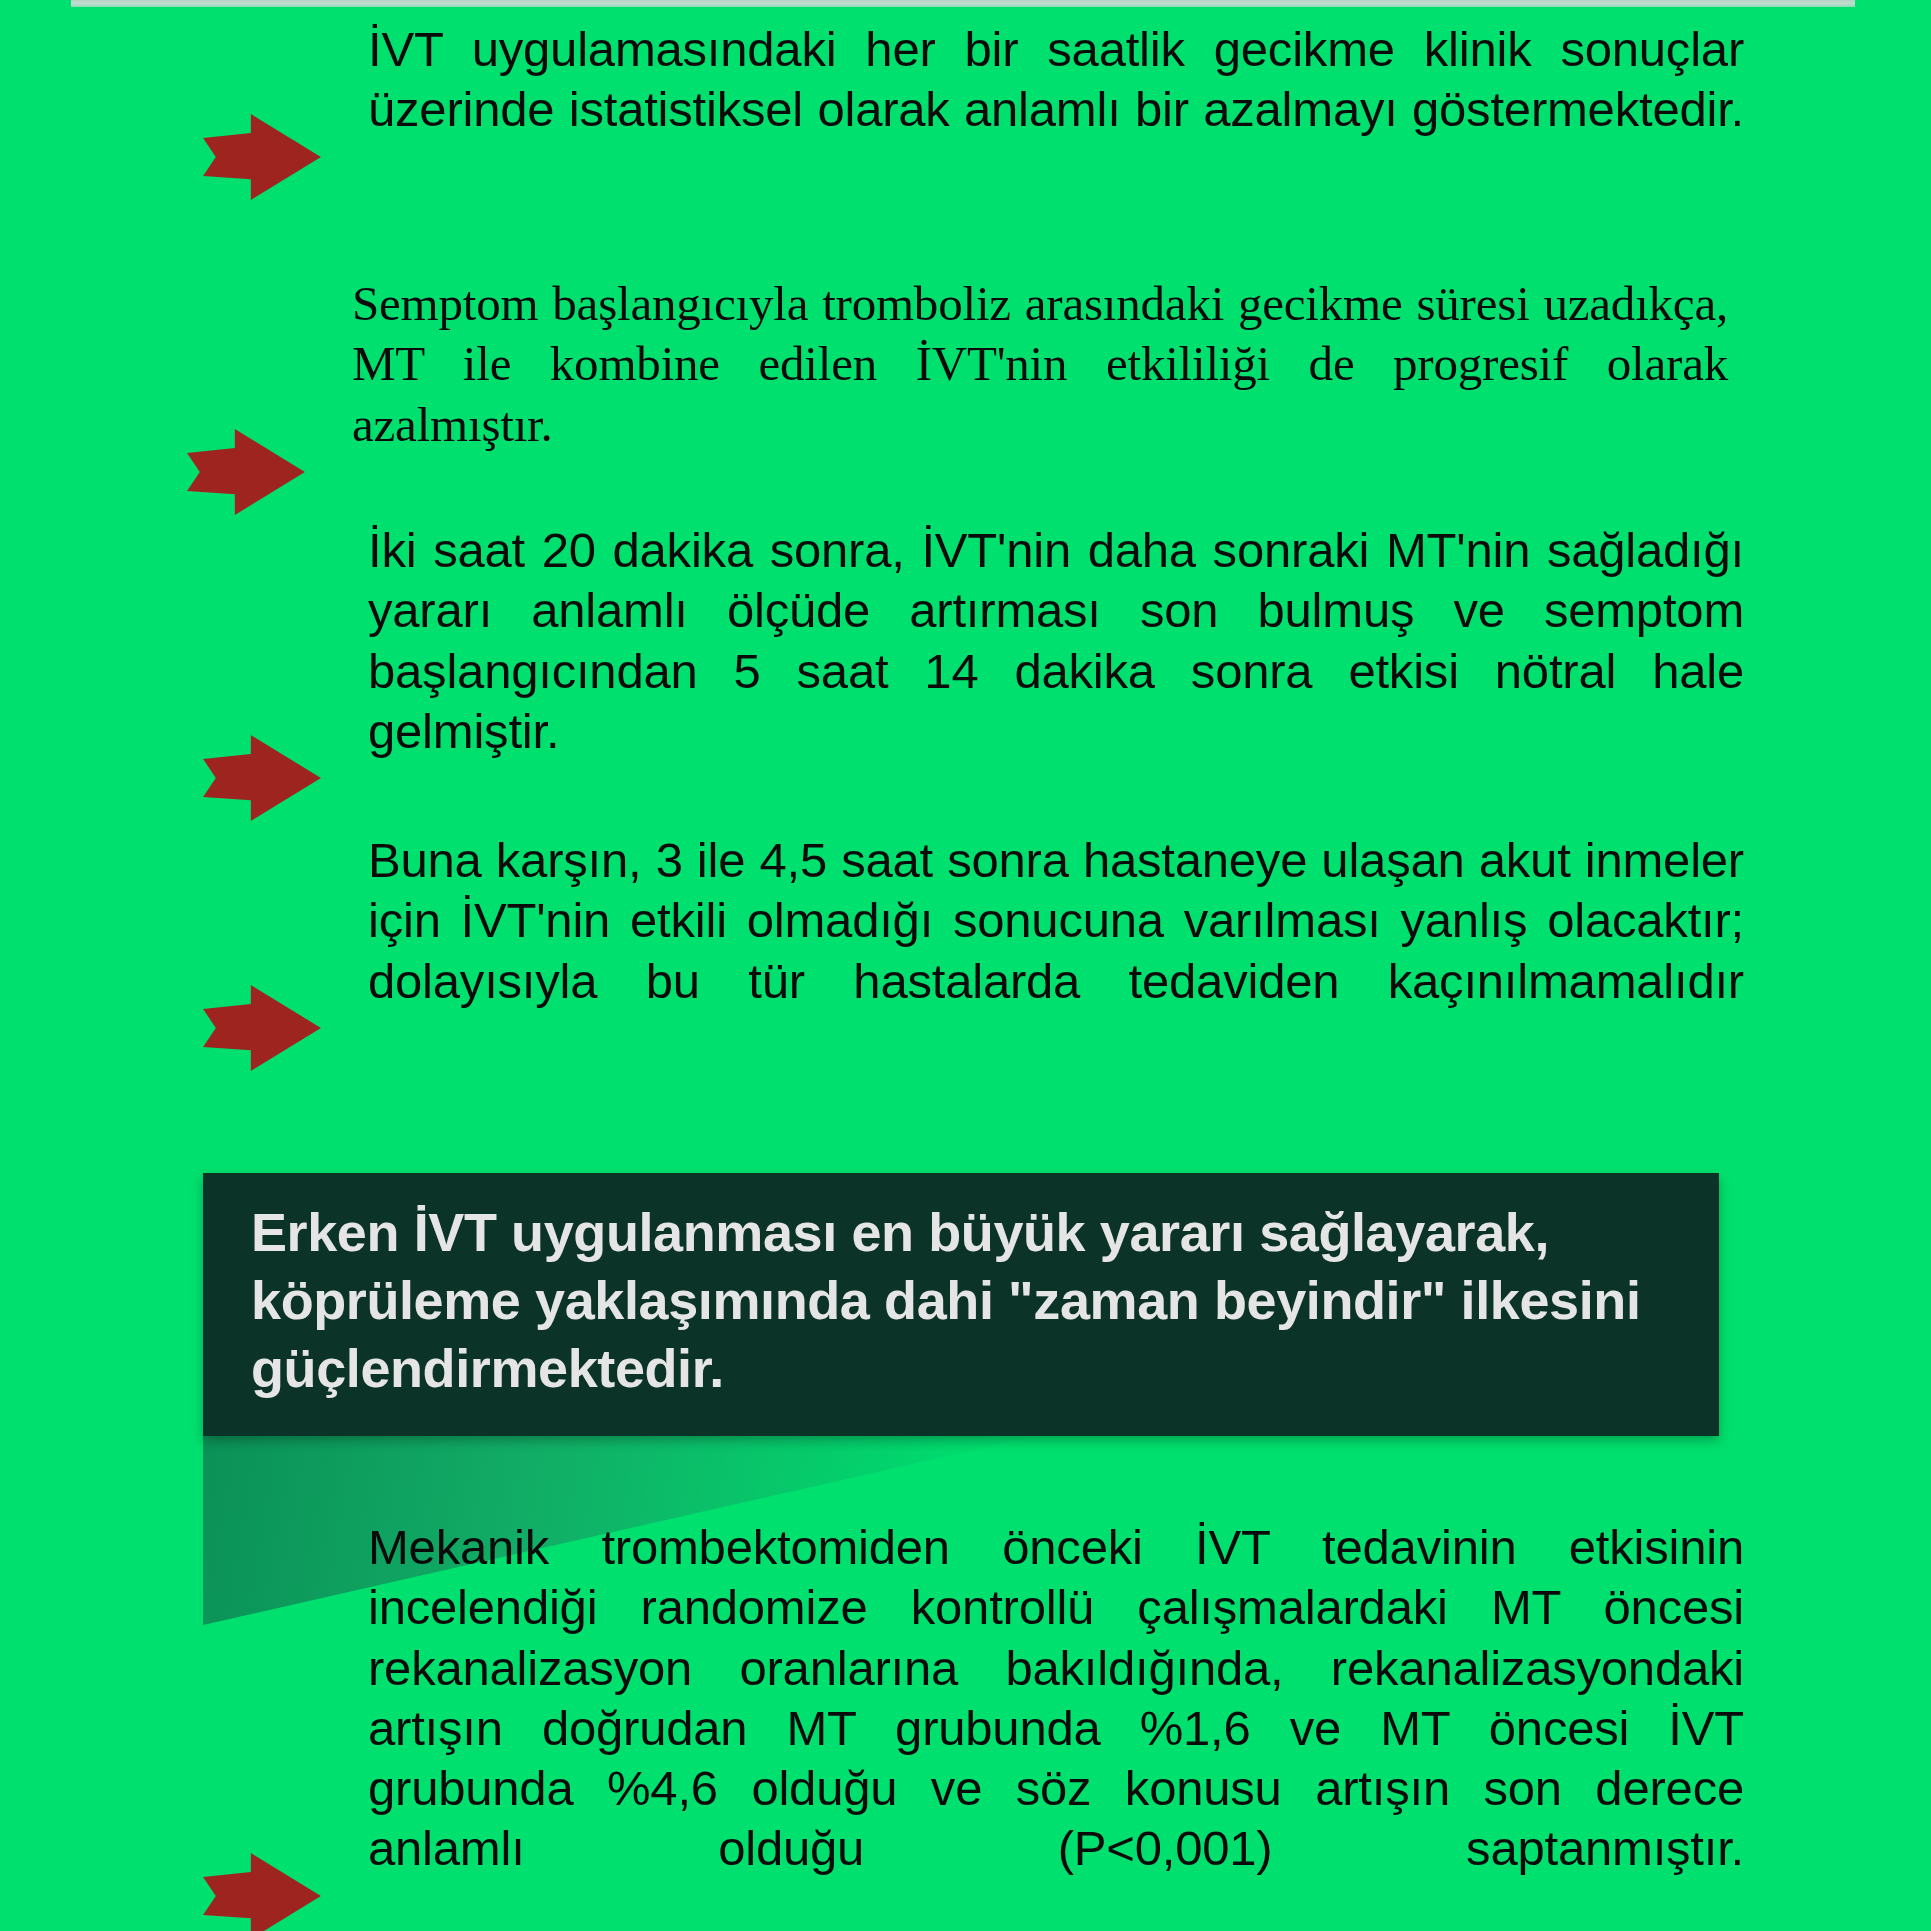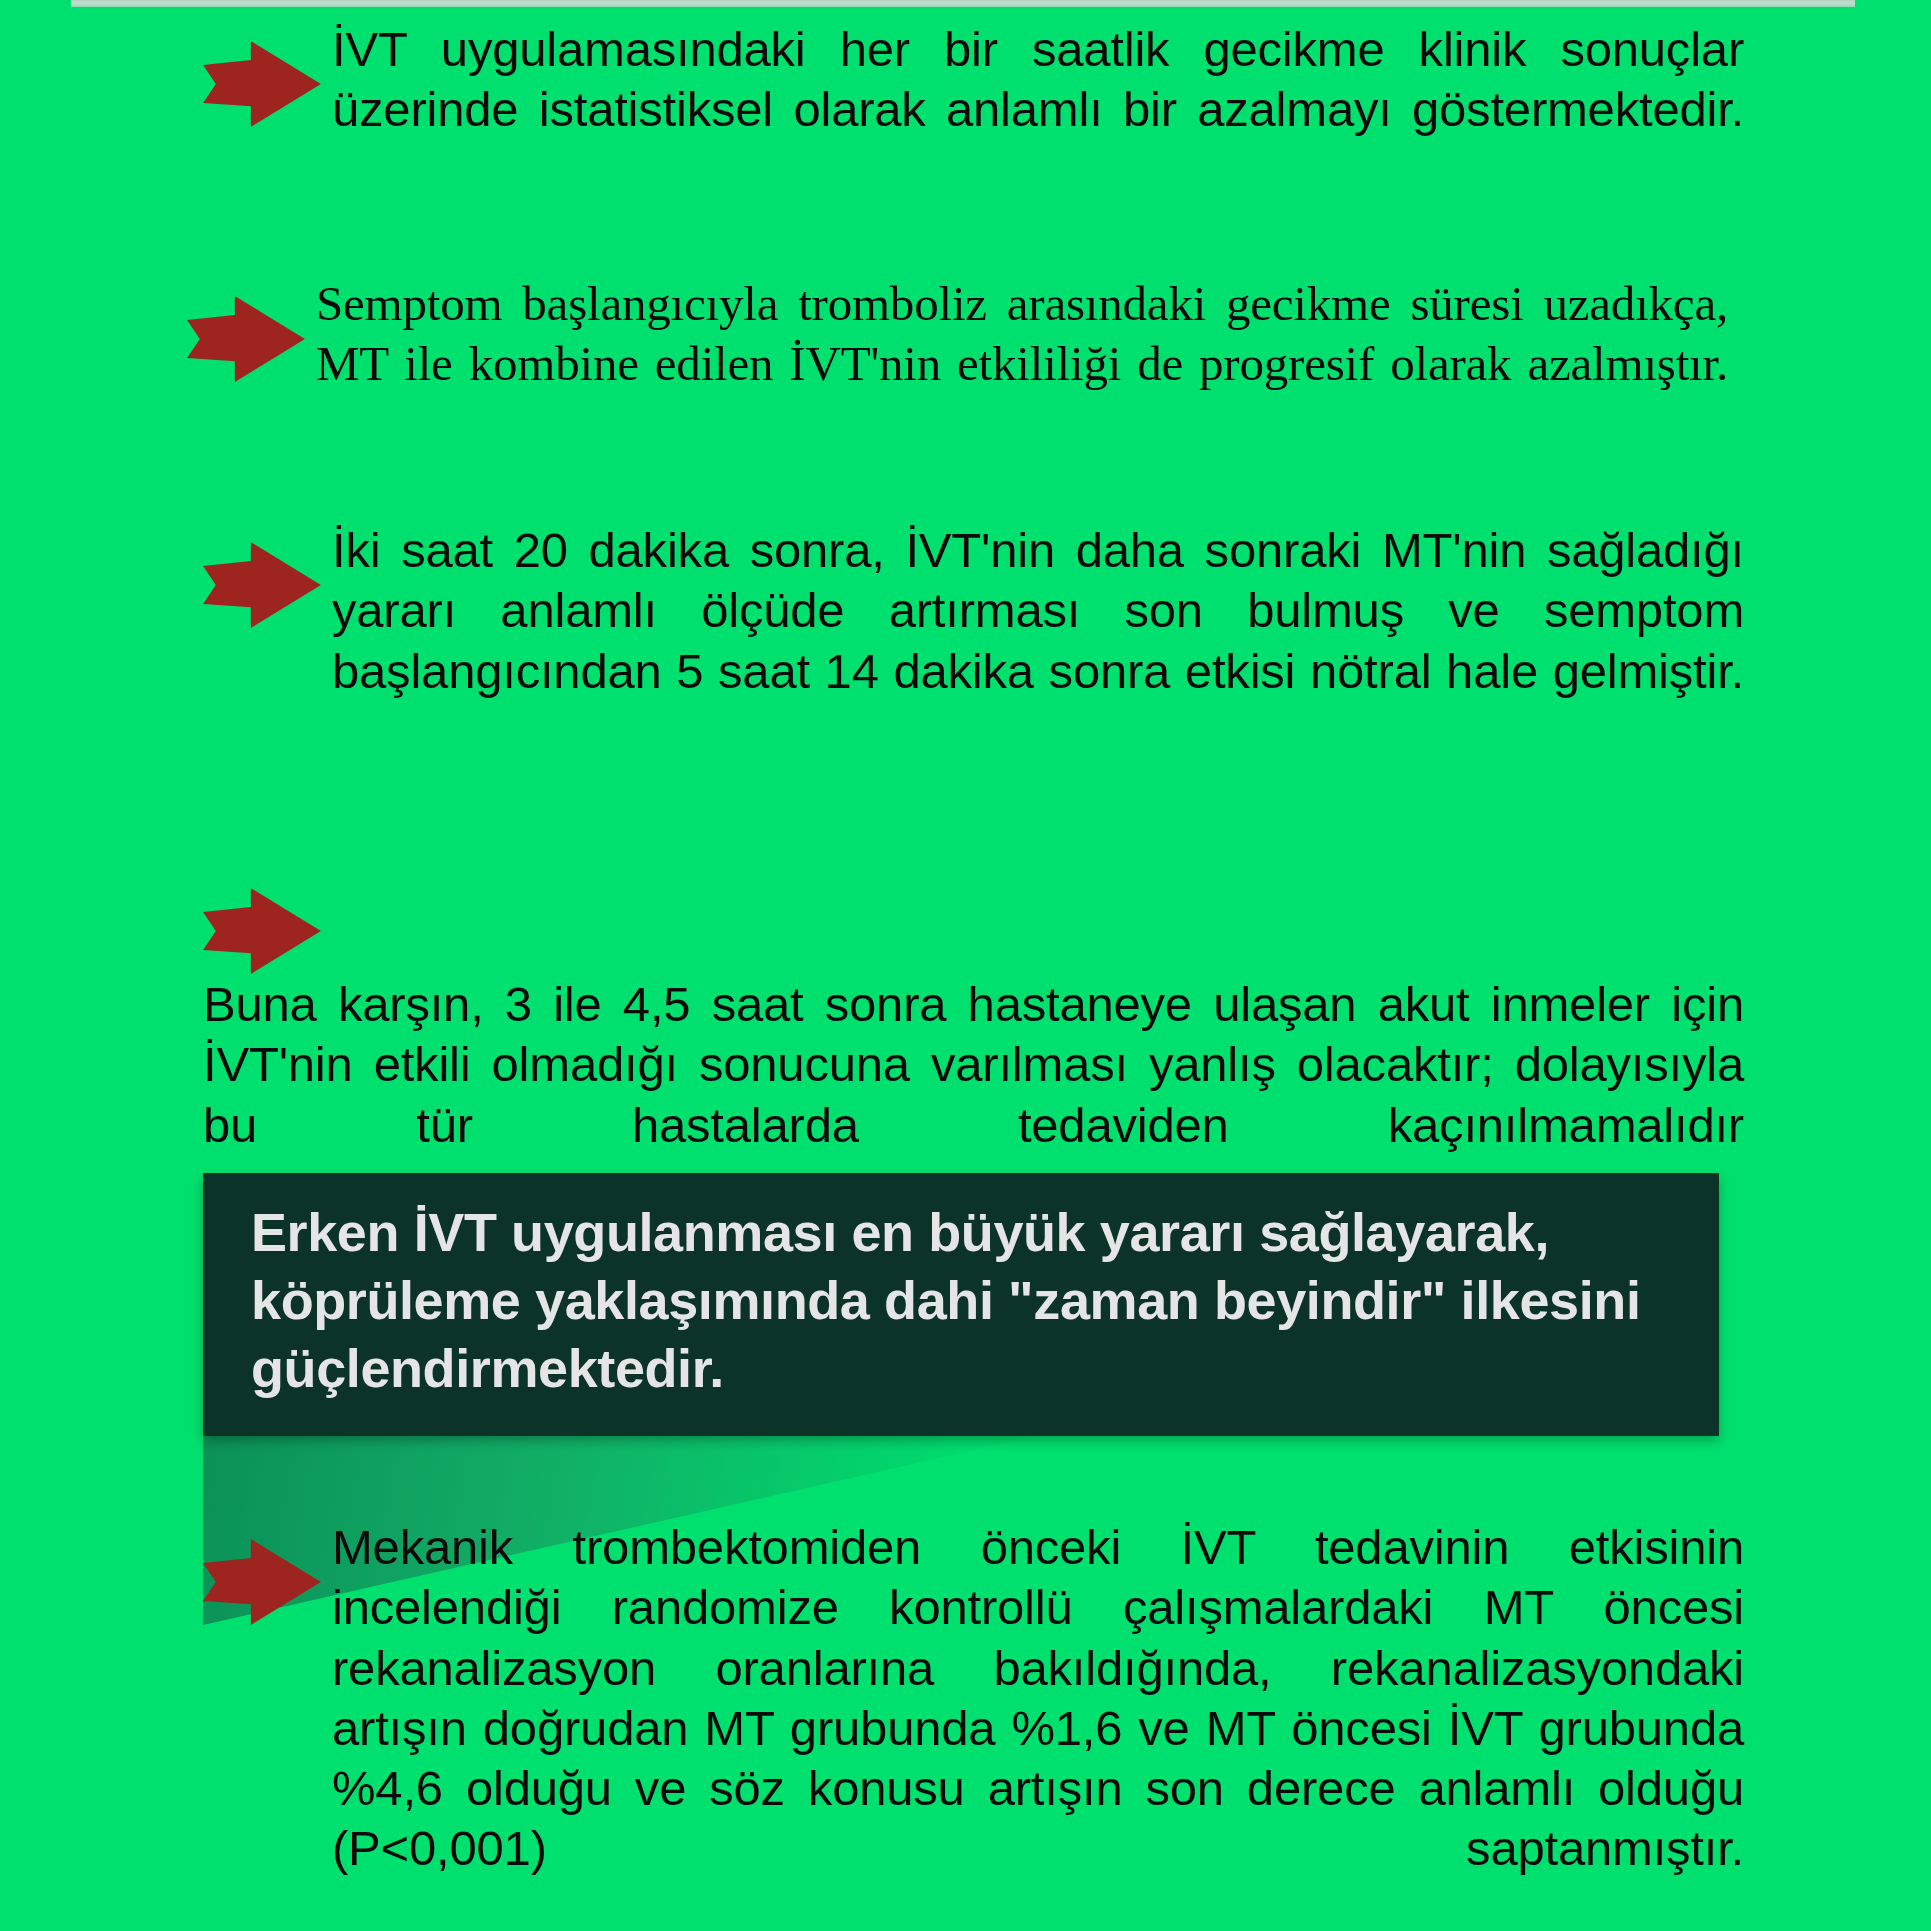--- a/index.html
+++ b/index.html
@@ -24,21 +24,22 @@
 
   
   #slide{
     position:absolute;
     left:0; top:0; width:1931px; height:1931px;
   }
 
   .bullet-row{
     position:absolute;
     display:flex;
-    align-items:flex-start;
+    align-items:flex-end;
+    gap:36px;
   }
 
   .arrow-icon{
     flex:0 0 auto;
     width:118px;
     margin-right:11px;
     padding-top:22px;
   }
   .arrow-icon svg{ display:block; width:118px; height:86px; }
 
@@ -78,21 +79,21 @@
     font-size:54px;
     line-height:1.26;
     font-weight:700;
     letter-spacing:-0.4px;
   }
 
   
   #row-0{ left:203px; top:19px;   width:1541px; }
   #row-1{ left:187px; top:274px;  width:1541px;font-family:Liberation Serif, serif; }
   #row-2{ left:203px; top:520px;  width:1541px; }
-  #row-3{ left:203px; top:866px; width:1541px;flex-direction:column; }
+  #row-3{ left:203px; top:830px; width:1541px; }
   #row-4{ left:203px; top:1517px; width:1541px; }
 </style>
 </head>
 <body>
 
 <div id="top-strip"></div>
 
 <div id="slide">
 
   <div class="bullet-row" id="row-0">

